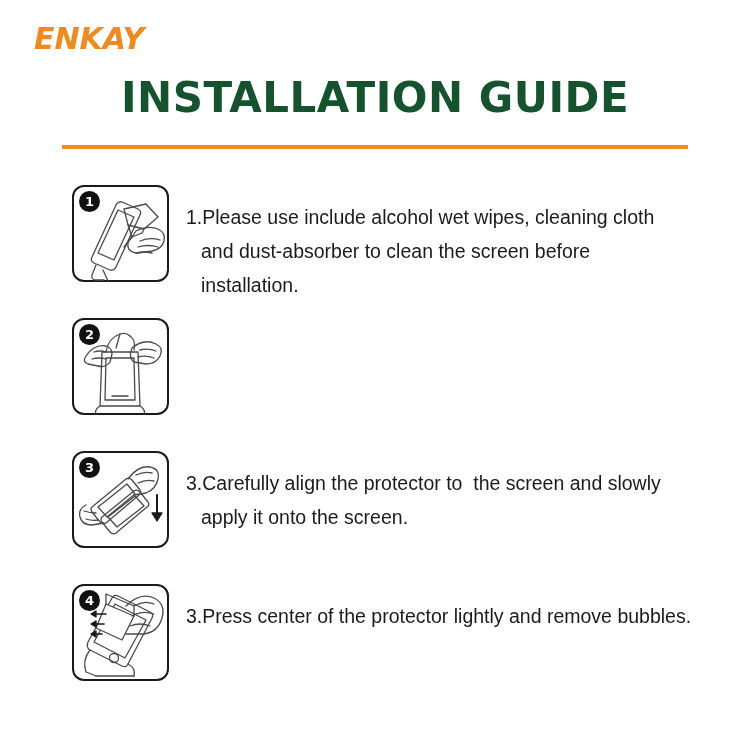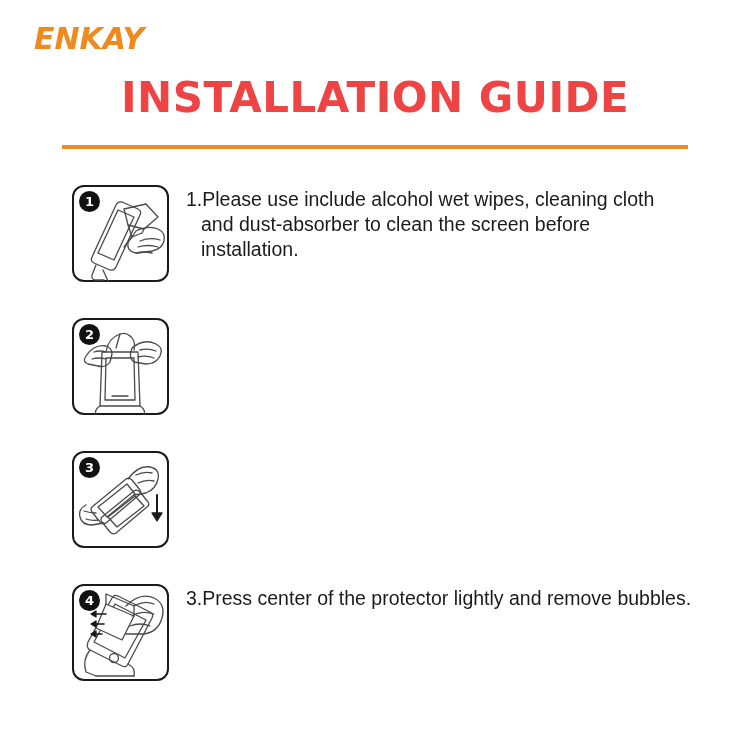--- a/index.html
+++ b/index.html
@@ -40,21 +40,21 @@
 
   .guide-title {
     position: absolute;
     left: 0;
     top: 76px;
     width: 750px;
     text-align: center;
     font-size: 42px;
     font-weight: bold;
     letter-spacing: 0.5px;
-    color: #ef4444;
+    color: #14532d;
     font-family: "DejaVu Sans", sans-serif;
     line-height: 1.05;
     white-space: nowrap;
   }
 
   .title-rule {
     position: absolute;
     left: 62px;
     top: 145px;
     width: 626px;
@@ -109,24 +109,24 @@
     font-weight: bold;
     line-height: 21px;
     text-align: center;
     font-family: "DejaVu Sans", sans-serif;
     z-index: 5;
   }
 
   .step-text {
     position: absolute;
     left: 186px;
-    top: 7px;
+    top: 20px;
     width: 505px;
     font-size: 19.5px;
-    line-height: 25px;
+    line-height: 34px;
     color: #1b1b1b;
     font-family: "Liberation Sans", sans-serif;
     text-indent: -15px;
     padding-left: 15px;
     box-sizing: border-box;
     white-space: pre-wrap;
   }
   .step-text.wide {
     width: 520px;
   }
@@ -217,20 +217,21 @@
             <path d="M14 54 Q6 58 8 66 Q10 74 20 74 L32 72"></path>
             <path d="M12 60 Q18 62 24 62"></path>
             <path d="M14 68 Q20 70 26 69"></path>
 
             <path d="M85 44 L85 66" stroke="#1a1a1a" stroke-width="2"></path>
             <path d="M80 62 L85 70 L90 62 Z" fill="#1a1a1a" stroke="#1a1a1a"></path>
           </g>
         </svg>
         <div class="step-badge">3</div>
       </div>
+      <div class="step-text wide">3.Carefully align the protector to  the screen and slowly apply it onto the screen.</div>
     </div>
 
     <div class="step-row">
       <div class="step-figure">
         <svg viewBox="0 0 97 97" xmlns="http://www.w3.org/2000/svg">
           <g fill="none" stroke="#4a4a4a" stroke-width="1.3" stroke-linejoin="round" stroke-linecap="round">
 
             <path d="M16 58 L40 14 Q42 10 46 12 L78 28 Q82 30 80 34 L56 80 Q54 84 50 82 L18 66 Q14 64 16 58 Z"></path>
             <path d="M22 58 L43 20 L74 36 L53 74 Z"></path>
             <circle cx="42" cy="74" r="4.5"></circle>

